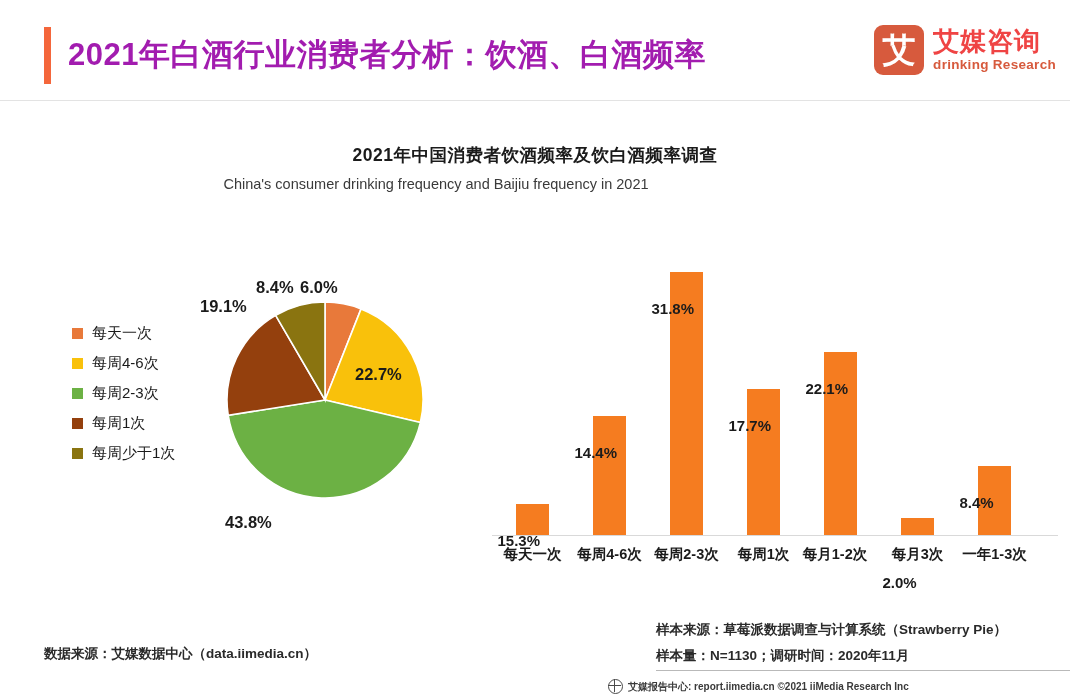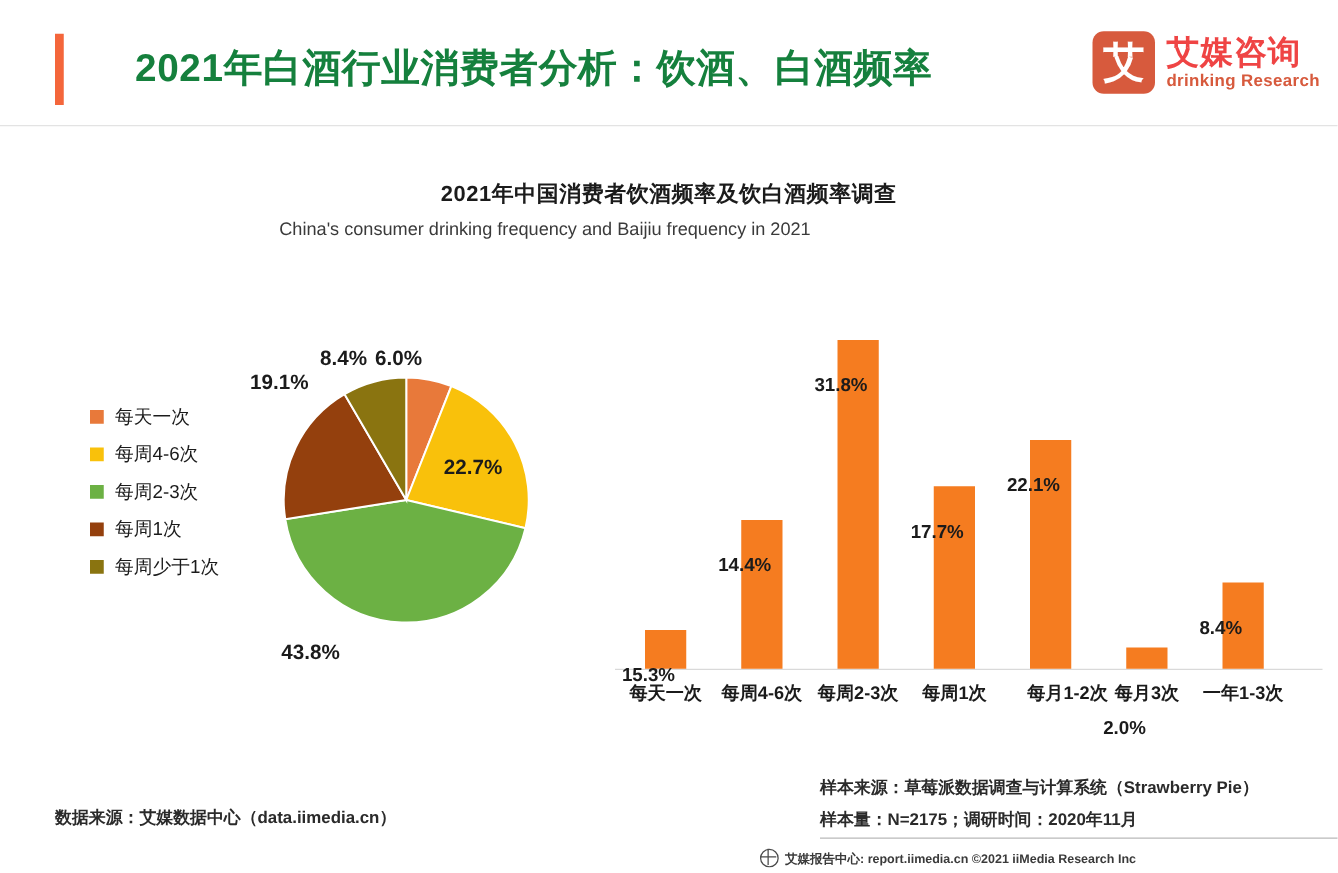--- a/index.html
+++ b/index.html
@@ -10,21 +10,21 @@
     color:#231f20;
     position:relative;
     overflow:hidden;
   }
   
   #header{position:absolute;left:0;top:0;width:1070px;height:100px;}
   #title-accent{position:absolute;left:44px;top:27px;width:7px;height:57px;background:#f4663b;}
   #page-title{
     position:absolute;left:68px;top:26px;
     font-size:31px;line-height:58px;font-weight:700;
-    color:#15803d;letter-spacing:0.5px;white-space:nowrap;margin-left:40px;
+    color:#a21caf;letter-spacing:0.5px;white-space:nowrap;
   }
   #logo{position:absolute;right:14px;top:24px;height:52px;display:flex;align-items:center;gap:9px;}
   #logo-mark{
     width:50px;height:50px;border-radius:9px;background:#d75a3d;
     color:#ffffff;font-size:33px;font-weight:700;line-height:50px;text-align:center;
   }
   #logo-text{display:flex;flex-direction:column;justify-content:center;}
   #logo-cn{font-size:26px;font-weight:700;color:#ef4444;line-height:29px;letter-spacing:1px;}
   #logo-en{font-size:13.5px;font-weight:700;color:#d75a3d;line-height:17px;letter-spacing:0.3px;}
   #header-rule{position:absolute;left:0;top:100px;width:1070px;height:1px;background:#e3e3e3;}
@@ -142,32 +142,32 @@
     <div class="bar-value" style="left: 94.5px; top: 213.912px;">14.4%</div>
     <div class="bar-cat" style="left: 86.5px;">每周4-6次</div>
     <div class="bar" style="left: 190px; top: 42.014px; height: 262.986px; background: rgb(245, 124, 32);"></div>
     <div class="bar-value" style="left: 171.5px; top: 70.014px;">31.8%</div>
     <div class="bar-cat" style="left: 163.5px;">每周2-3次</div>
     <div class="bar" style="left: 267px; top: 158.621px; height: 146.379px; background: rgb(245, 124, 32);"></div>
     <div class="bar-value" style="left: 248.5px; top: 186.621px;">17.7%</div>
     <div class="bar-cat" style="left: 240.5px;">每周1次</div>
     <div class="bar" style="left: 344px; top: 122.233px; height: 182.767px; background: rgb(245, 124, 32);"></div>
     <div class="bar-value" style="left: 325.5px; top: 150.233px;">22.1%</div>
-    <div class="bar-cat" style="left: 331px;">每月1-2次</div>
+    <div class="bar-cat" style="left: 312px;">每月1-2次</div>
     <div class="bar" style="left: 421px; top: 288.46px; height: 16.54px; background: rgb(245, 124, 32);"></div>
     <div class="bar-value" style="left: 402.5px; top: 316.46px; margin-top: 28px;">2.0%</div>
     <div class="bar-cat" style="left: 394.5px;">每月3次</div>
     <div class="bar" style="left: 498px; top: 235.532px; height: 69.468px; background: rgb(245, 124, 32);"></div>
     <div class="bar-value" style="left: 479.5px; top: 263.532px;">8.4%</div>
     <div class="bar-cat" style="left: 471.5px;">一年1-3次</div>
   </div>
 
 <div id="footer-source">数据来源：艾媒数据中心（data.iimedia.cn）</div>
 <div id="footer-right">
   <div class="footer-line">样本来源：草莓派数据调查与计算系统（Strawberry Pie）</div>
-  <div class="footer-line">样本量：N=2175；调研时间：2020年11月</div>
+  <div class="footer-line">样本量：N=1130；调研时间：2020年11月</div>
 </div>
 <div id="footer-rule"></div>
 <div id="footer-bar">
   <span id="globe-icon"></span>
   <span id="footer-bar-text">艾媒报告中心: report.iimedia.cn  ©2021  iiMedia Research Inc</span>
 </div>
 <div id="bottom-edge"></div>
 
 </body></html>

